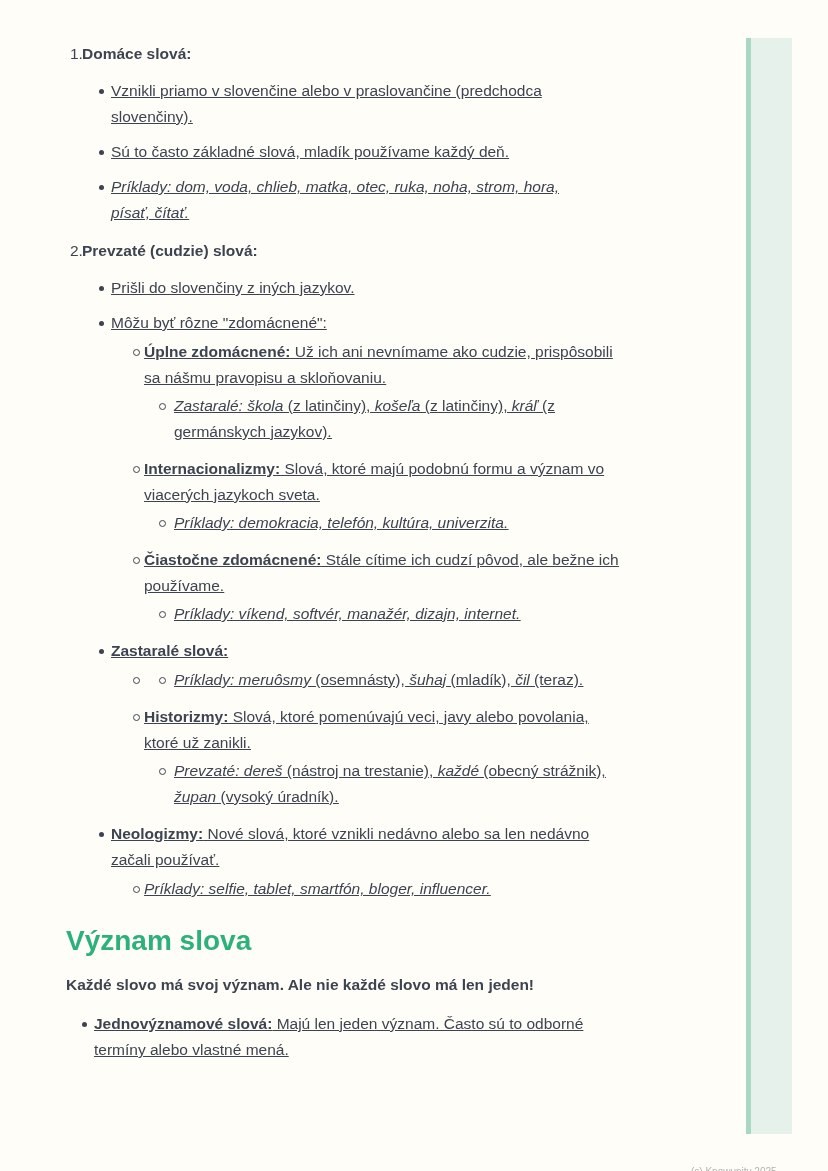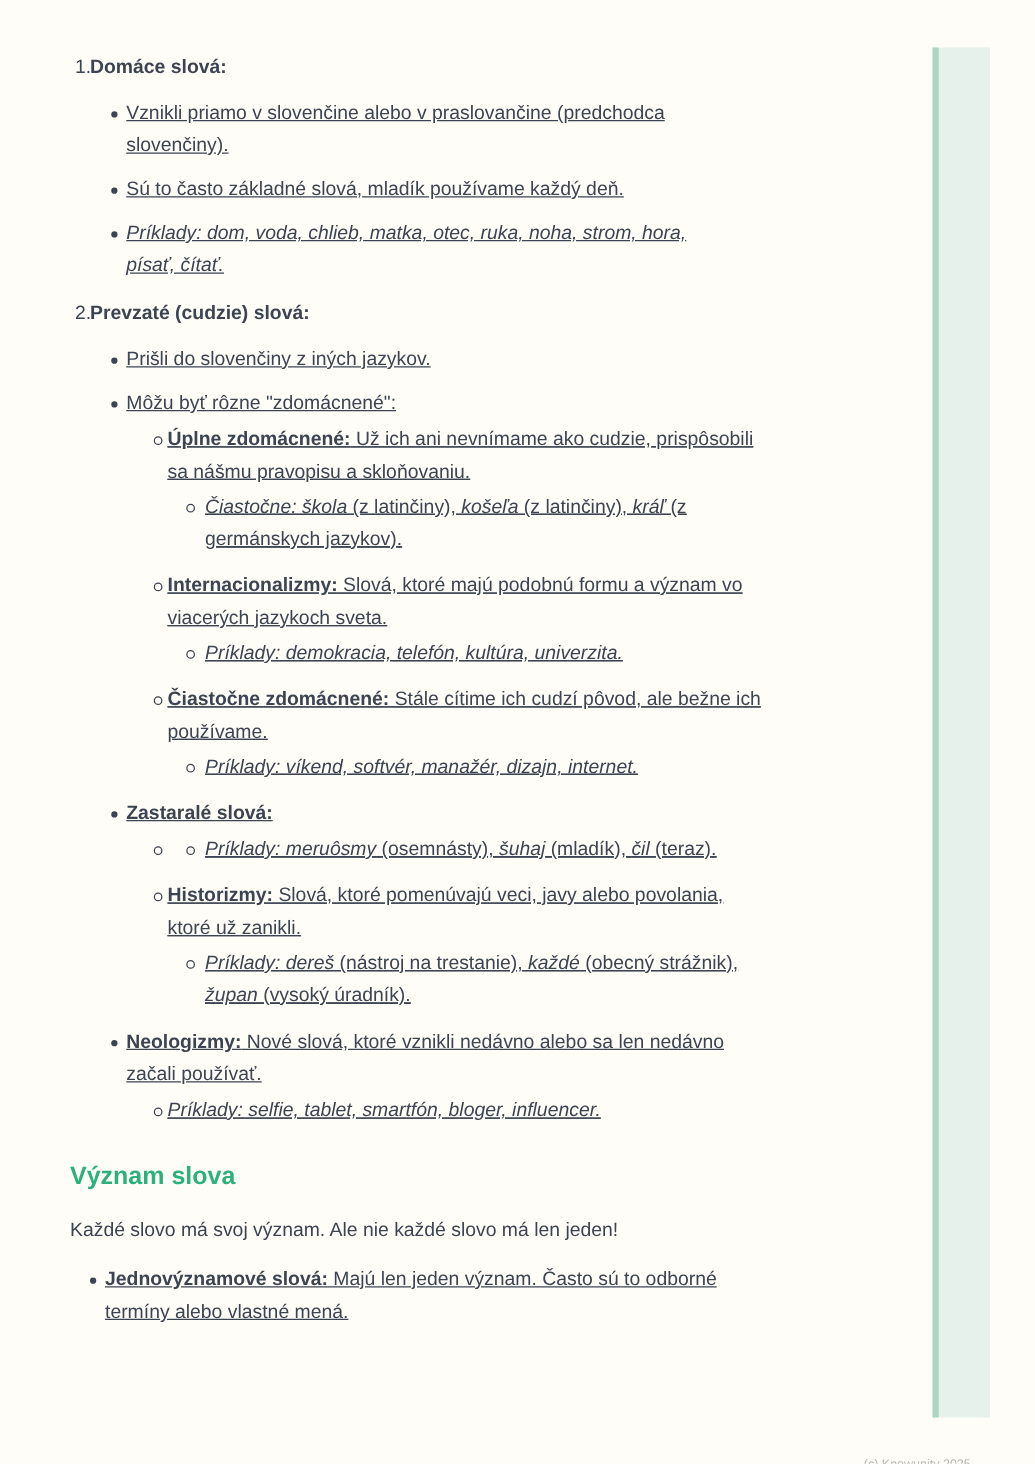--- a/index.html
+++ b/index.html
@@ -17,21 +17,21 @@
     background: var(--bar_fill, #e7f1ec);
     border-left: 5px solid var(--bar_edge, #aad7c3);
     z-index: 0;
   }
   .watermark {
     position: absolute; left: 691px; top: 1165px;
     font-size: 10px; line-height: 14px;
     color: var(--watermark_gray, #b5b3af);
     z-index: 2; white-space: nowrap;
   }
-  .content { position: absolute; left: 56px; top: 41px; width: 676px; z-index: 1; }
+  .content { position: absolute; left: 66px; top: 41px; width: 676px; z-index: 1; }
   .sec { padding-left: 4px; margin-top: 12px; }
   .sec:first-child { margin-top: 0; }
   .sec-head { margin-bottom: 11px; }
   .num { display: inline-block; width: 12px; }
   .b { font-weight: 700; }
   .txt { white-space: pre-line; }
   .r-b { font-weight: 700; }
   .r-i { font-style: italic; }
   
   .ul { list-style: none; margin: 0; padding: 0; text-decoration: underline; }
@@ -50,24 +50,24 @@
     border: 1.3px solid var(--text, #3d4451); top: 9.5px;
   }
   .l3 { margin-left: 15px; margin-top: 0; }
   .l3 > .li { padding-left: 15px; margin-bottom: 0; margin-top: 2px; }
   .l3 > .li::before {
     width: 5px; height: 5px; background: transparent;
     border: 1.3px solid var(--text, #3d4451); top: 9.5px;
   }
   .h2 {
     color: var(--accent_green, #2db17b);
-    font-size: 20px; line-height: 30px; font-weight: 700;
+    font-size: 28px; line-height: 30px; font-weight: 700;
     margin: 24px 0 16px 0;
   }
-  .para { margin: 0 0 0 0; }
+  .para { margin: 0 0 0 0; font-weight: bold; }
 </style>
 </head>
 <body>
 
 <div class="accent-bar"></div>
 <div class="watermark">(c) Knowunity 2025</div>
 
 <main class="content">
 
   <section class="sec">
@@ -100,21 +100,21 @@
       </div>
 
       <div class="li">
         <div class="txt"><span>Môžu byť rôzne "zdomácnené":</span></div>
         <div class="ul l2">
           <div class="li">
             <div class="txt"><span class="r-b">Úplne zdomácnené:</span><span> Už ich ani nevnímame ako cudzie, prispôsobili
 sa nášmu pravopisu a skloňovaniu.</span></div>
             <div class="ul l3">
               <div class="li">
-                <div class="txt"><span class="r-i">Čiastočne: škola</span><span> (z latinčiny), </span><span class="r-i">košeľa</span><span> (z latinčiny), </span><span class="r-i">kráľ</span><span> (z
+                <div class="txt"><span class="r-i">Zastaralé: škola</span><span> (z latinčiny), </span><span class="r-i">košeľa</span><span> (z latinčiny), </span><span class="r-i">kráľ</span><span> (z
 germánskych jazykov).</span></div>
               </div>
             </div>
           </div>
           <div class="li">
             <div class="txt"><span class="r-b">Internacionalizmy:</span><span> Slová, ktoré majú podobnú formu a význam vo
 viacerých jazykoch sveta.</span></div>
             <div class="ul l3">
               <div class="li">
                 <div class="txt"><span class="r-i">Príklady: demokracia, telefón, kultúra, univerzita.</span></div>
@@ -141,21 +141,21 @@
               <div class="li">
                 <div class="txt"><span class="r-i">Príklady: meruôsmy</span><span> (osemnásty), </span><span class="r-i">šuhaj</span><span> (mladík), </span><span class="r-i">čil</span><span> (teraz).</span></div>
               </div>
             </div>
           </div>
           <div class="li">
             <div class="txt"><span class="r-b">Historizmy:</span><span> Slová, ktoré pomenúvajú veci, javy alebo povolania,
 ktoré už zanikli.</span></div>
             <div class="ul l3">
               <div class="li">
-                <div class="txt"><span class="r-i">Príklady: dereš</span><span> (nástroj na trestanie), </span><span class="r-i">každé</span><span> (obecný strážnik),
+                <div class="txt"><span class="r-i">Prevzaté: dereš</span><span> (nástroj na trestanie), </span><span class="r-i">každé</span><span> (obecný strážnik),
 </span><span class="r-i">župan</span><span> (vysoký úradník).</span></div>
               </div>
             </div>
           </div>
         </div>
       </div>
 
       <div class="li">
         <div class="txt"><span class="r-b">Neologizmy:</span><span> Nové slová, ktoré vznikli nedávno alebo sa len nedávno
 začali používať.</span></div>

